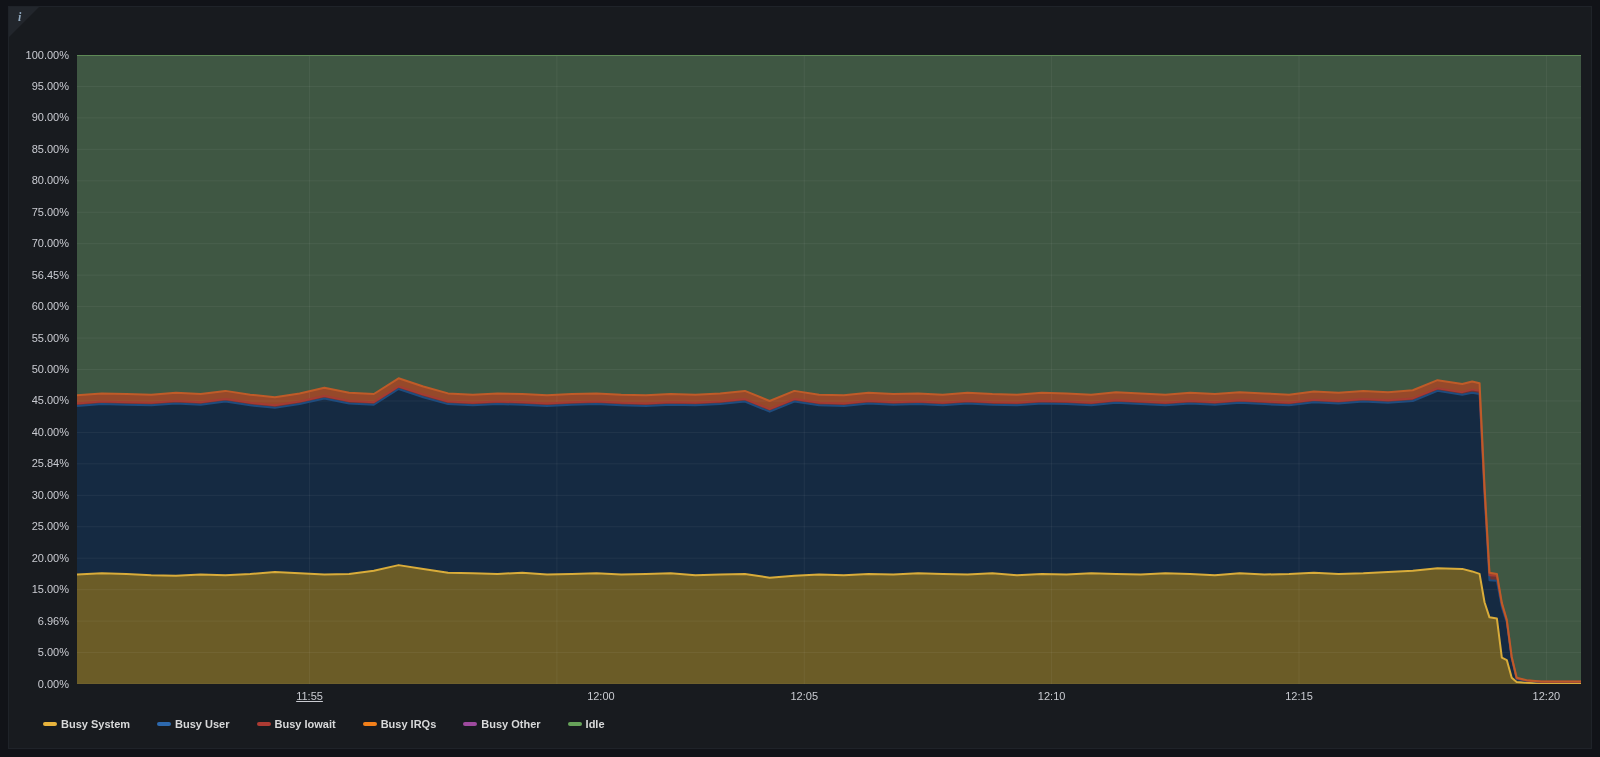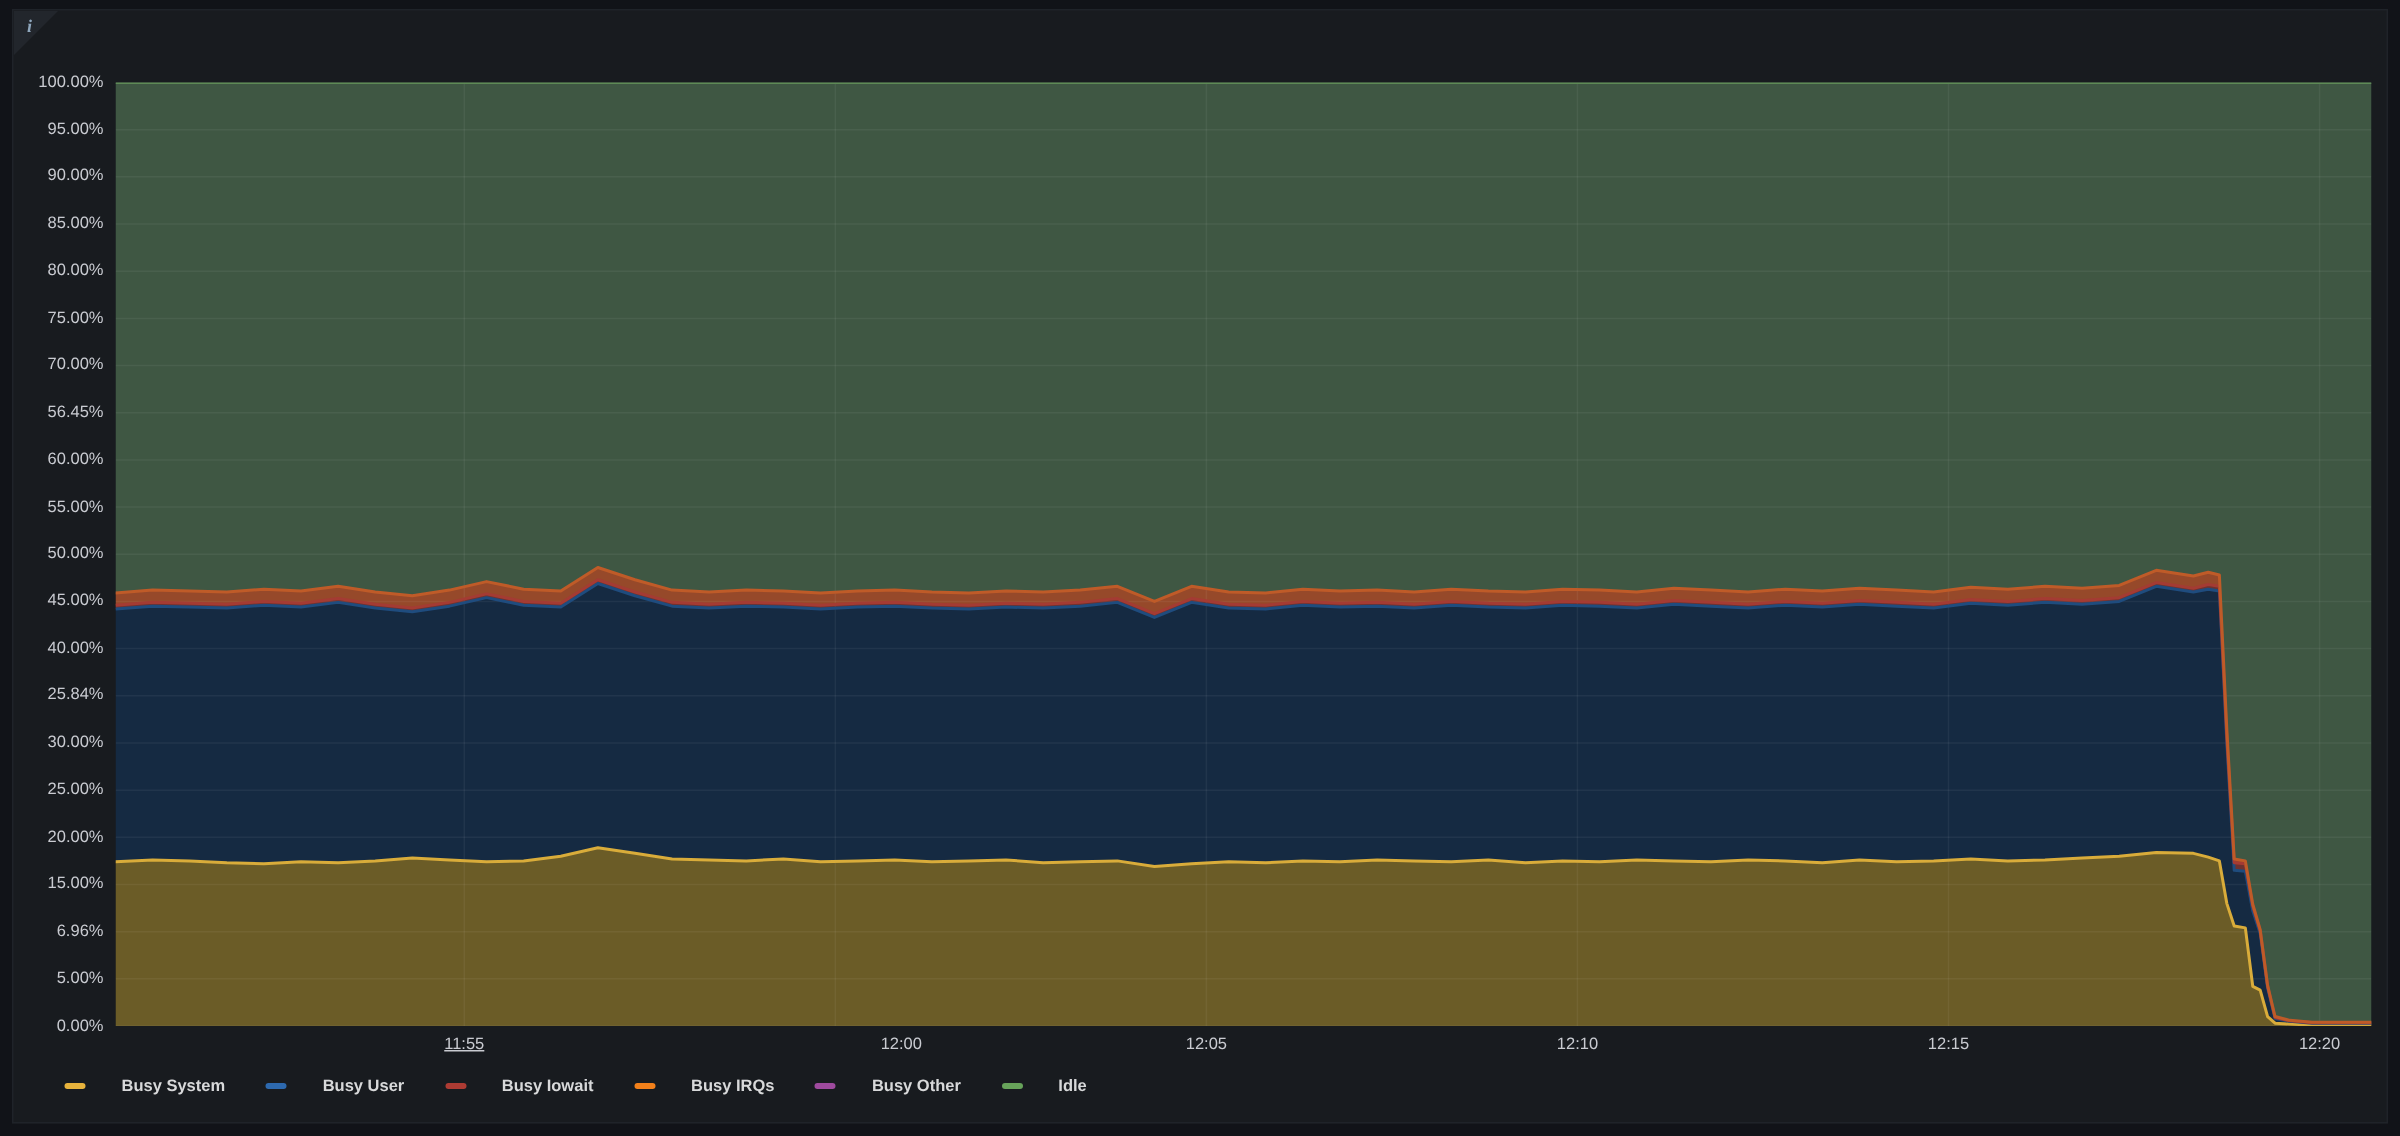--- a/index.html
+++ b/index.html
@@ -12,21 +12,21 @@
   #info-corner{position:absolute;left:0;top:0;width:30px;height:30px;background:#22262c;
     clip-path:polygon(0 0,100% 0,0 100%);z-index:5;cursor:pointer;}
   #info-corner .i{position:absolute;left:9px;top:3px;font-size:12px;font-weight:bold;font-style:italic;color:#8fa7bd;font-family:"Liberation Serif","DejaVu Serif",serif;}
   
   #plot{position:absolute;left:68px;top:48px;width:1504px;height:629px;}
   #plot svg{display:block;}
   .ylabel{position:absolute;right:1538px; color:#C9CBD1;font-size:11px;white-space:nowrap;}
   #ylabels .ylabel{position:absolute;width:60px;text-align:right;color:#C9CBD1;font-size:11px;}
   #xlabels .xlabel{position:absolute;top:683px;transform:translateX(-50%);color:#C9CBD1;font-size:11px;}
   #legend{position:absolute;left:34px;top:711px;display:flex;align-items:center;gap:27px;}
-  .legend-item{display:flex;align-items:center;gap:24px;cursor:pointer;}
+  .legend-item{display:flex;align-items:center;gap:4px;cursor:pointer;}
   .legend-swatch{width:14px;height:4px;border-radius:2px;display:inline-block;}
   .legend-label{font-size:11px;font-weight:bold;color:#D8D9DA;}
 </style>
 </head>
 <body>
 
 <div id="page">
   <div id="panel">
 
     <div id="info-corner">

